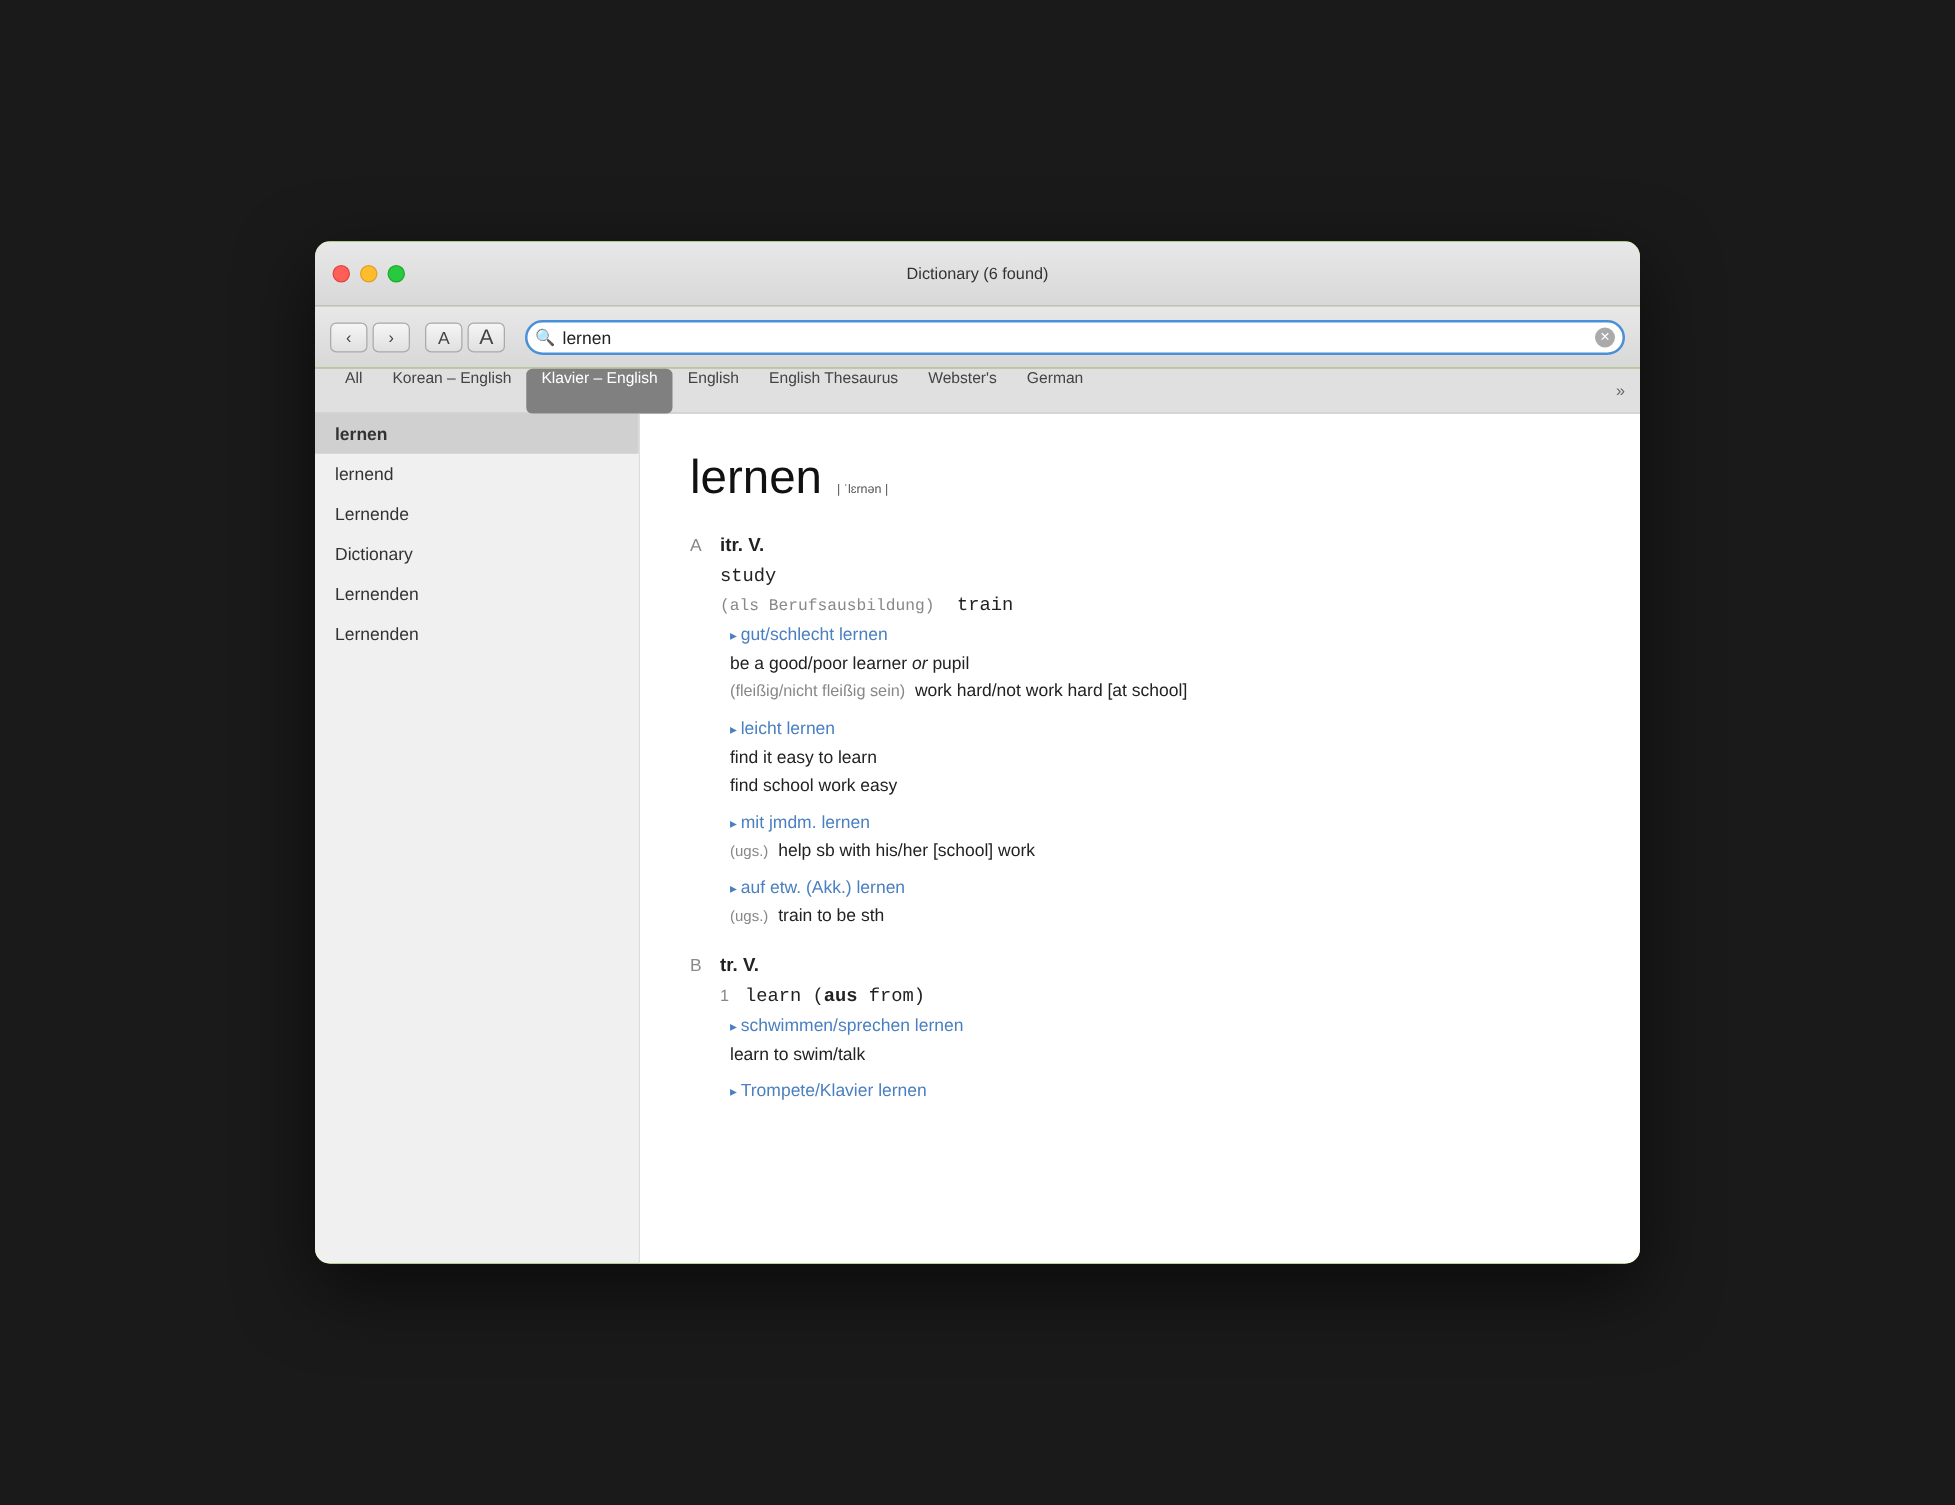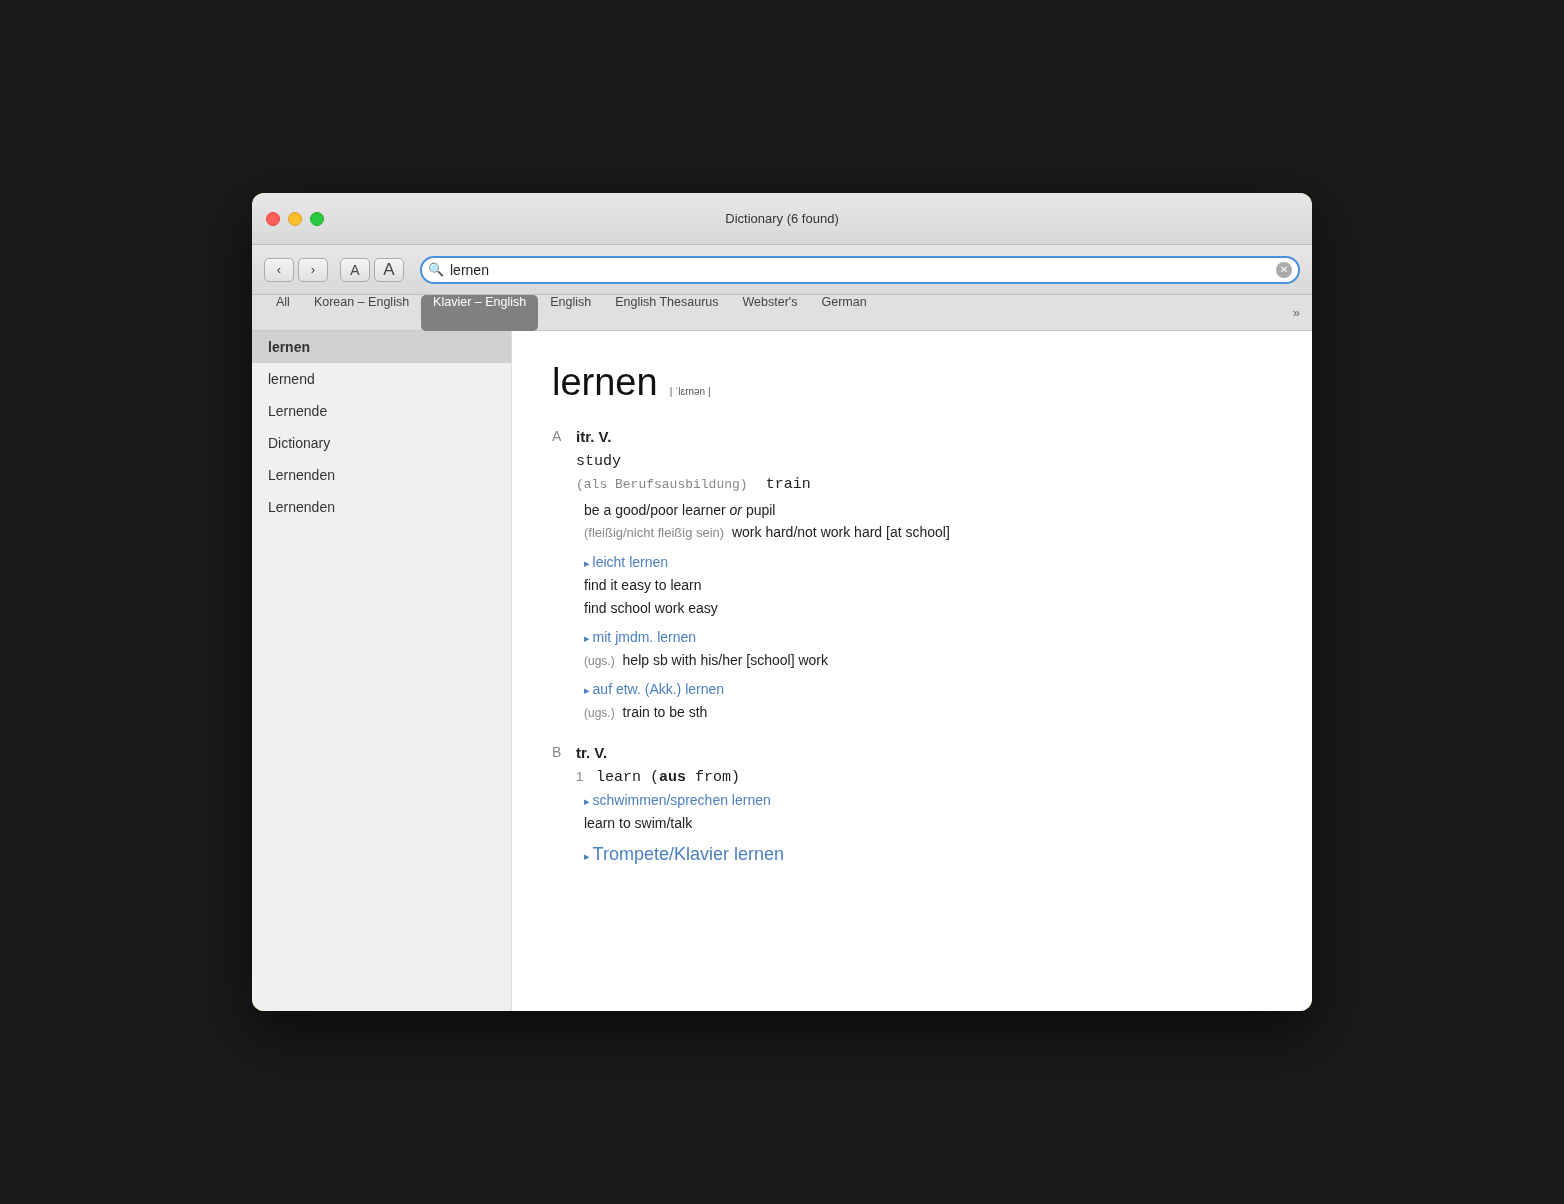--- a/index.html
+++ b/index.html
@@ -263,21 +263,21 @@
       font-size: 13px;
       min-width: 16px;
     }
     .row-flex {
       display: flex;
       align-items: baseline;
       gap: 4px;
     }
     .truncated {
       color: #4a7fc1;
-      font-size: 18px;
+      font-size: 14px;
     }
   </style>
 </head>
 <body>
 
 <div class="window">
 
   <div class="titlebar">
     <div class="traffic-lights">
       <div class="traffic-light tl-red"></div>
@@ -373,20 +373,21 @@
           <span class="section-letter">A</span>
           <span class="section-type">itr. V.</span>
         </div>
         <div class="sense-block">
           <div class="sense-main">study</div>
           <div class="sense-main">
             <span style="color:#888; font-size:13px;">(als Berufsausbildung)</span>&nbsp; train
           </div>
 
           <div class="sense-sub">
+            <div class="phrase-label">gut/schlecht lernen</div>
             <div class="translation">be a good/poor learner <span class="italic">or</span> pupil</div>
             <div class="translation"><span style="color:#888; font-size:13px;">(fleißig/nicht fleißig sein)</span>&nbsp; work hard/not work hard [at school]</div>
           </div>
 
           <div class="sense-sub">
             <div class="phrase-label">leicht lernen</div>
             <div class="translation">find it easy to learn</div>
             <div class="translation">find school work easy</div>
           </div>
 

